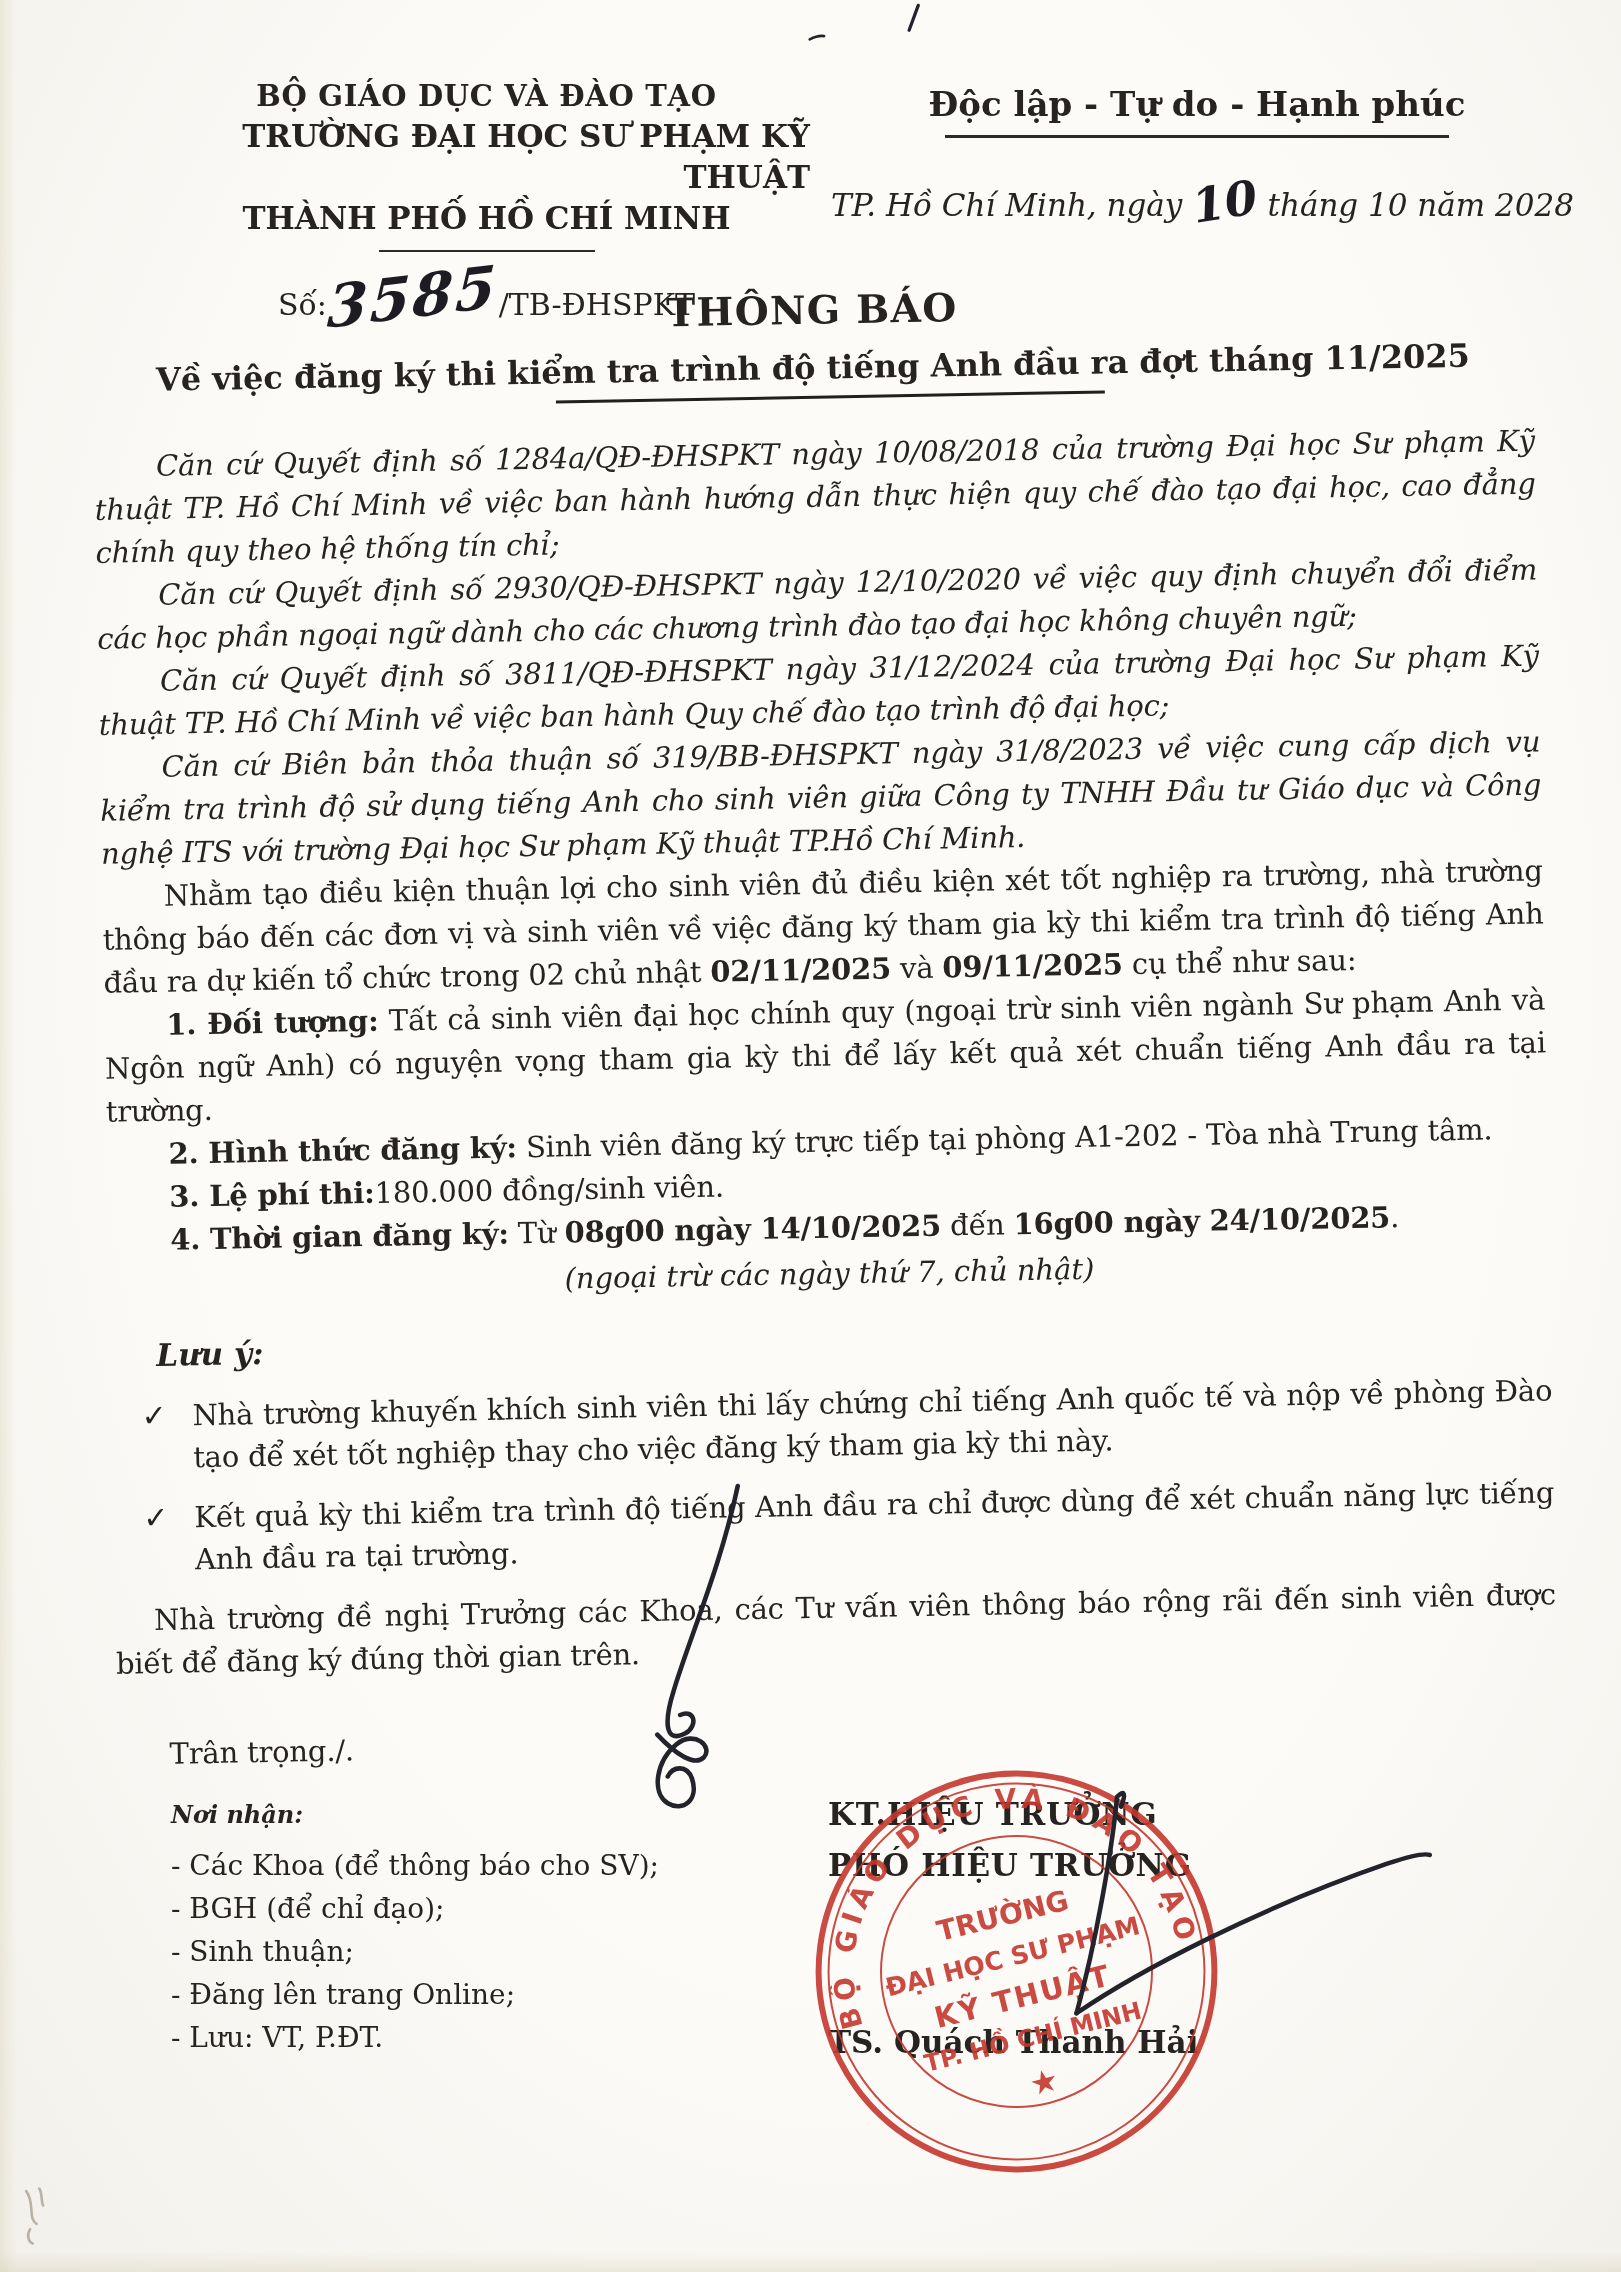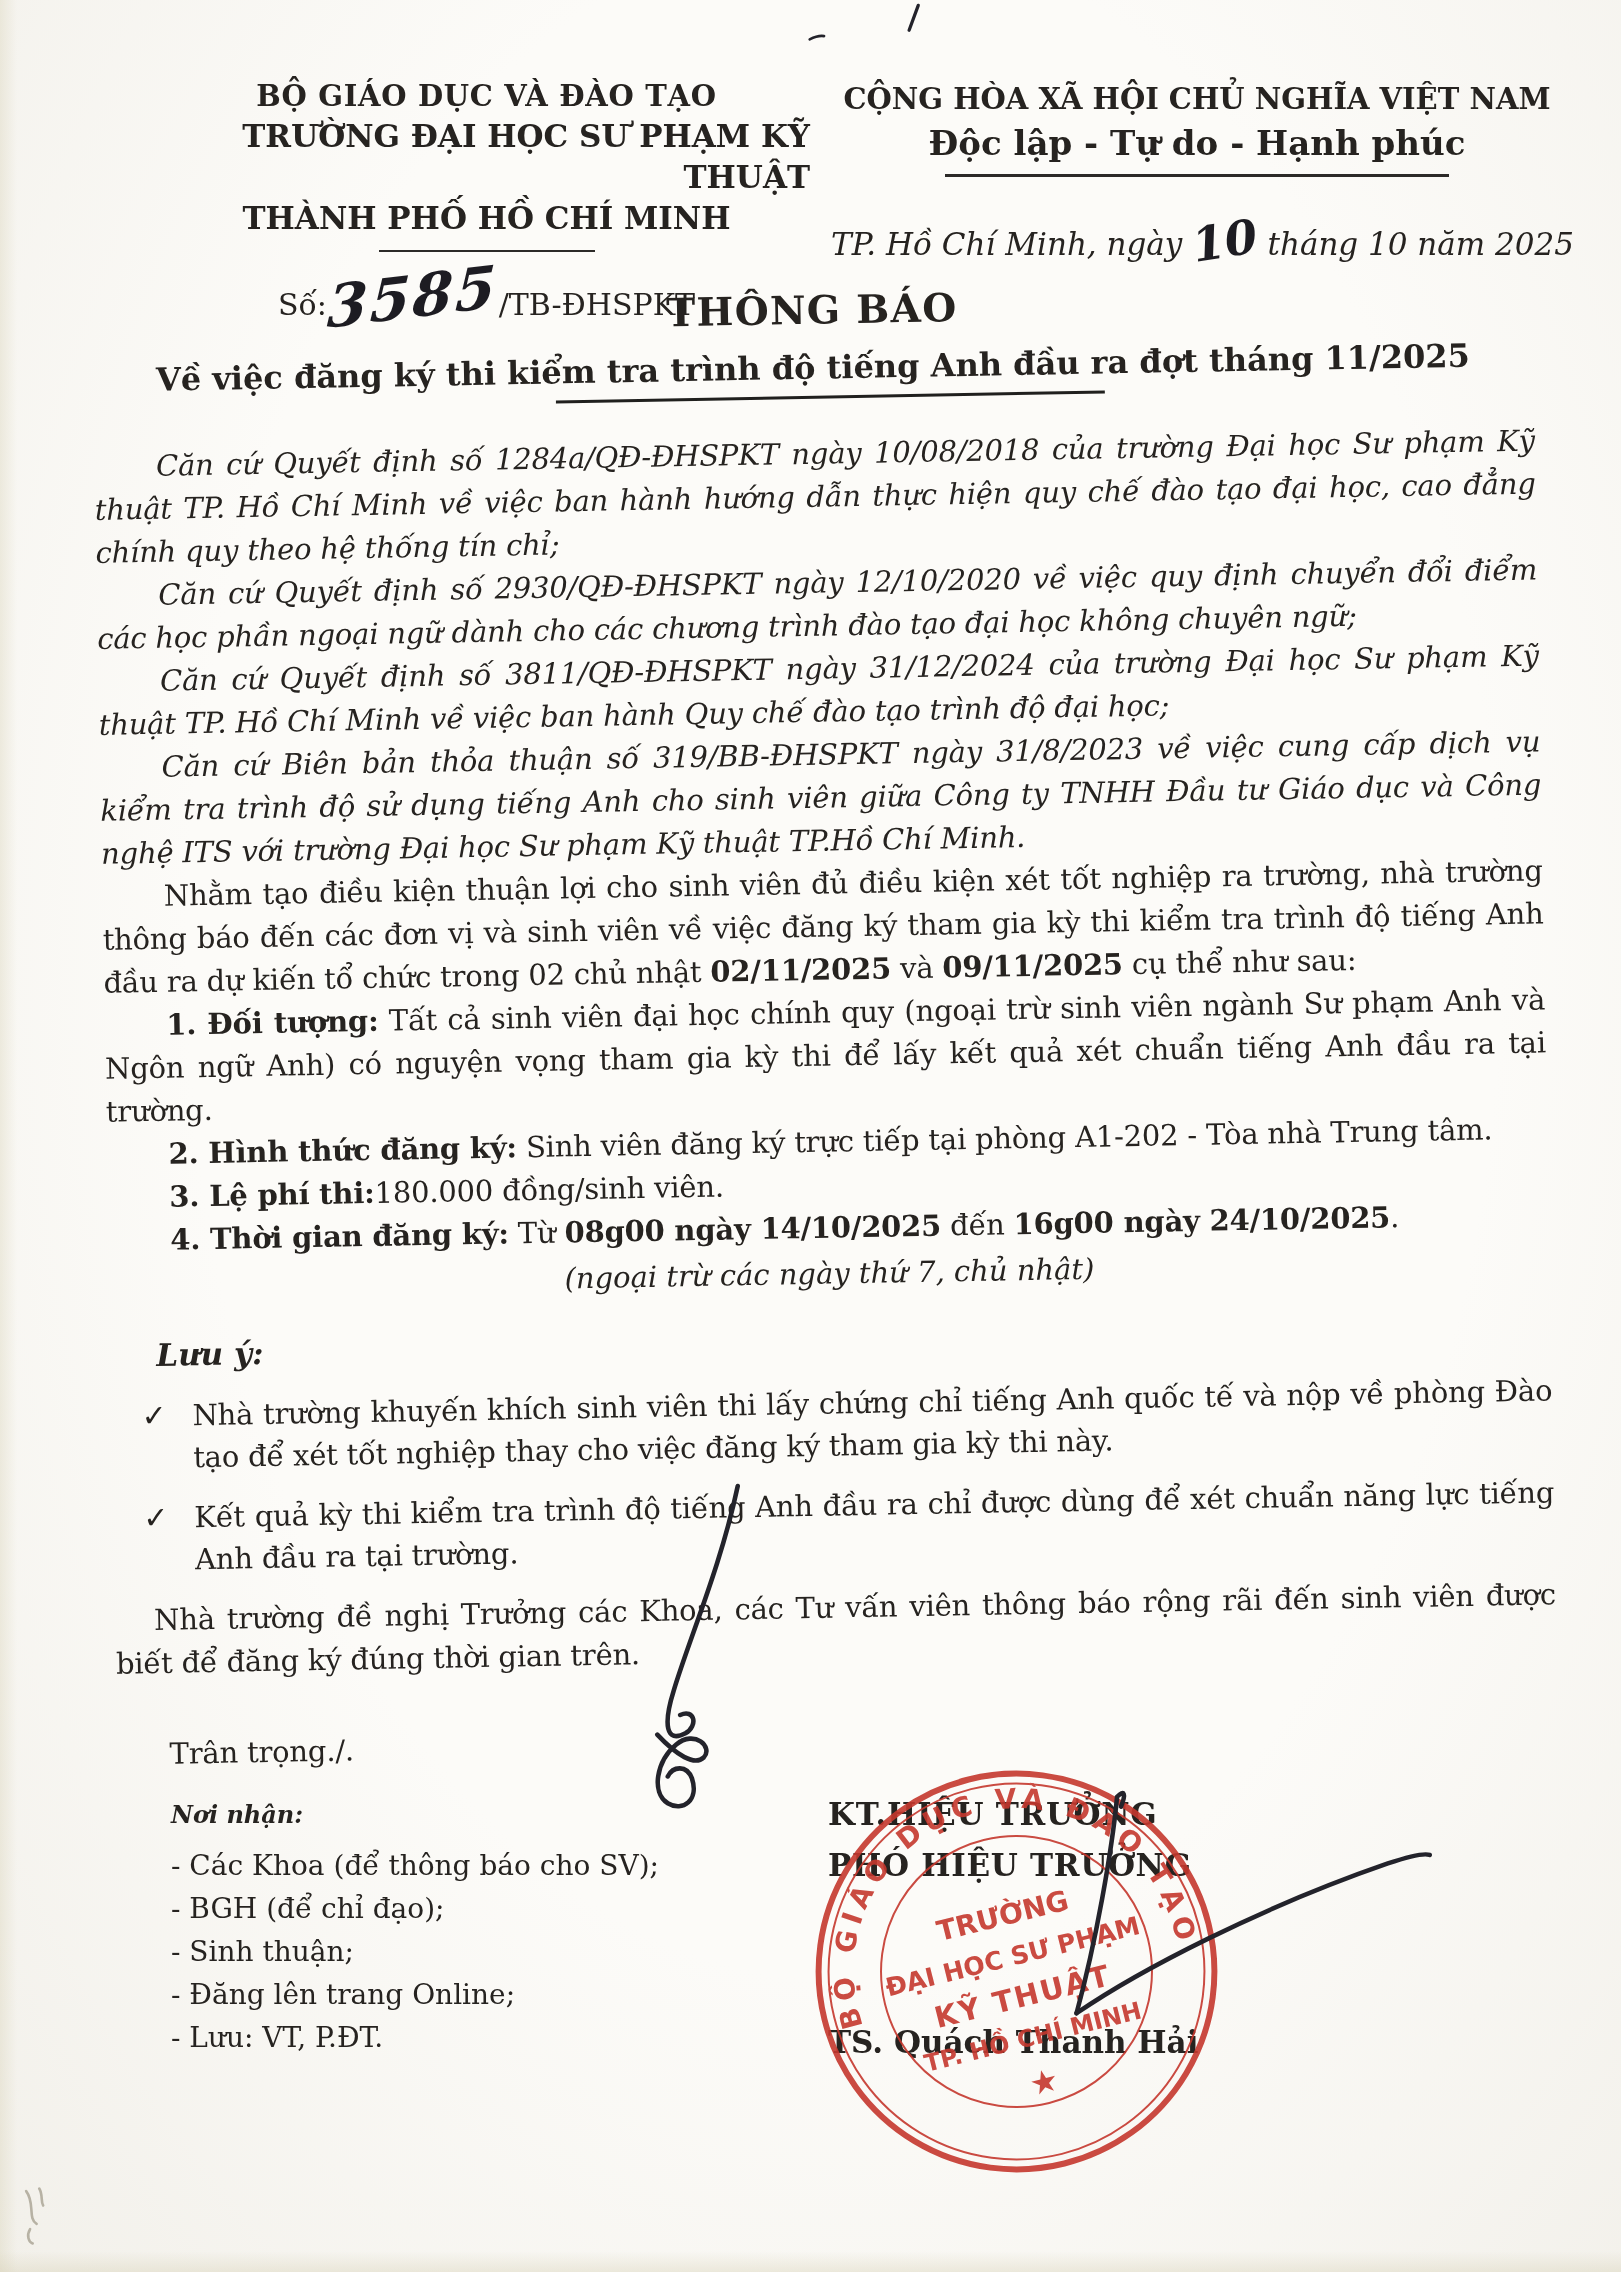--- a/index.html
+++ b/index.html
@@ -72,24 +72,23 @@
 
   <div class="hdr-left">
     <div class="l1">BỘ GIÁO DỤC VÀ ĐÀO TẠO</div>
     <div class="l2">TRƯỜNG ĐẠI HỌC SƯ PHẠM KỸ THUẬT</div>
     <div class="l3">THÀNH PHỐ HỒ CHÍ MINH</div>
     <div class="rule-l"></div>
     <div class="so-line"><span>Số:</span><span class="hand-number">3585</span><span>/TB-ĐHSPKT</span></div>
   </div>
 
   <div class="hdr-right">
-    <div class="l1">CỘNG HÒA XÃ HỘI CHỦ NGHĨA VIỆT NAM</div>
     <div class="l2">Độc lập - Tự do - Hạnh phúc</div>
     <div class="rule-r"></div>
-    <div class="date-line"><span>TP. Hồ Chí Minh, ngày </span><span class="hand-day">10</span><span> tháng 10 năm 2025</span></div>
+    <div class="date-line"><span>TP. Hồ Chí Minh, ngày </span><span class="hand-day">10</span><span> tháng 10 năm 2028</span></div>
   </div>
 
   <div class="body-block">
     <div class="doc-title">THÔNG BÁO</div>
     <div class="doc-sub">Về việc đăng ký thi kiểm tra trình độ tiếng Anh đầu ra đợt tháng 11/2025</div>
     <div class="sub-rule"></div>
 
     <p class="bp it first-bp">Căn cứ Quyết định số 1284a/QĐ-ĐHSPKT ngày 10/08/2018 của trường Đại học Sư phạm Kỹ thuật TP. Hồ Chí Minh về việc ban hành hướng dẫn thực hiện quy chế đào tạo đại học, cao đẳng chính quy theo hệ thống tín chỉ;</p>
     <p class="bp it">Căn cứ Quyết định số 2930/QĐ-ĐHSPKT ngày 12/10/2020 về việc quy định chuyển đổi điểm các học phần ngoại ngữ dành cho các chương trình đào tạo đại học không chuyên ngữ;</p>
     <p class="bp it">Căn cứ Quyết định số 3811/QĐ-ĐHSPKT ngày 31/12/2024 của trường Đại học Sư phạm Kỹ thuật TP. Hồ Chí Minh về việc ban hành Quy chế đào tạo trình độ đại học;</p>

